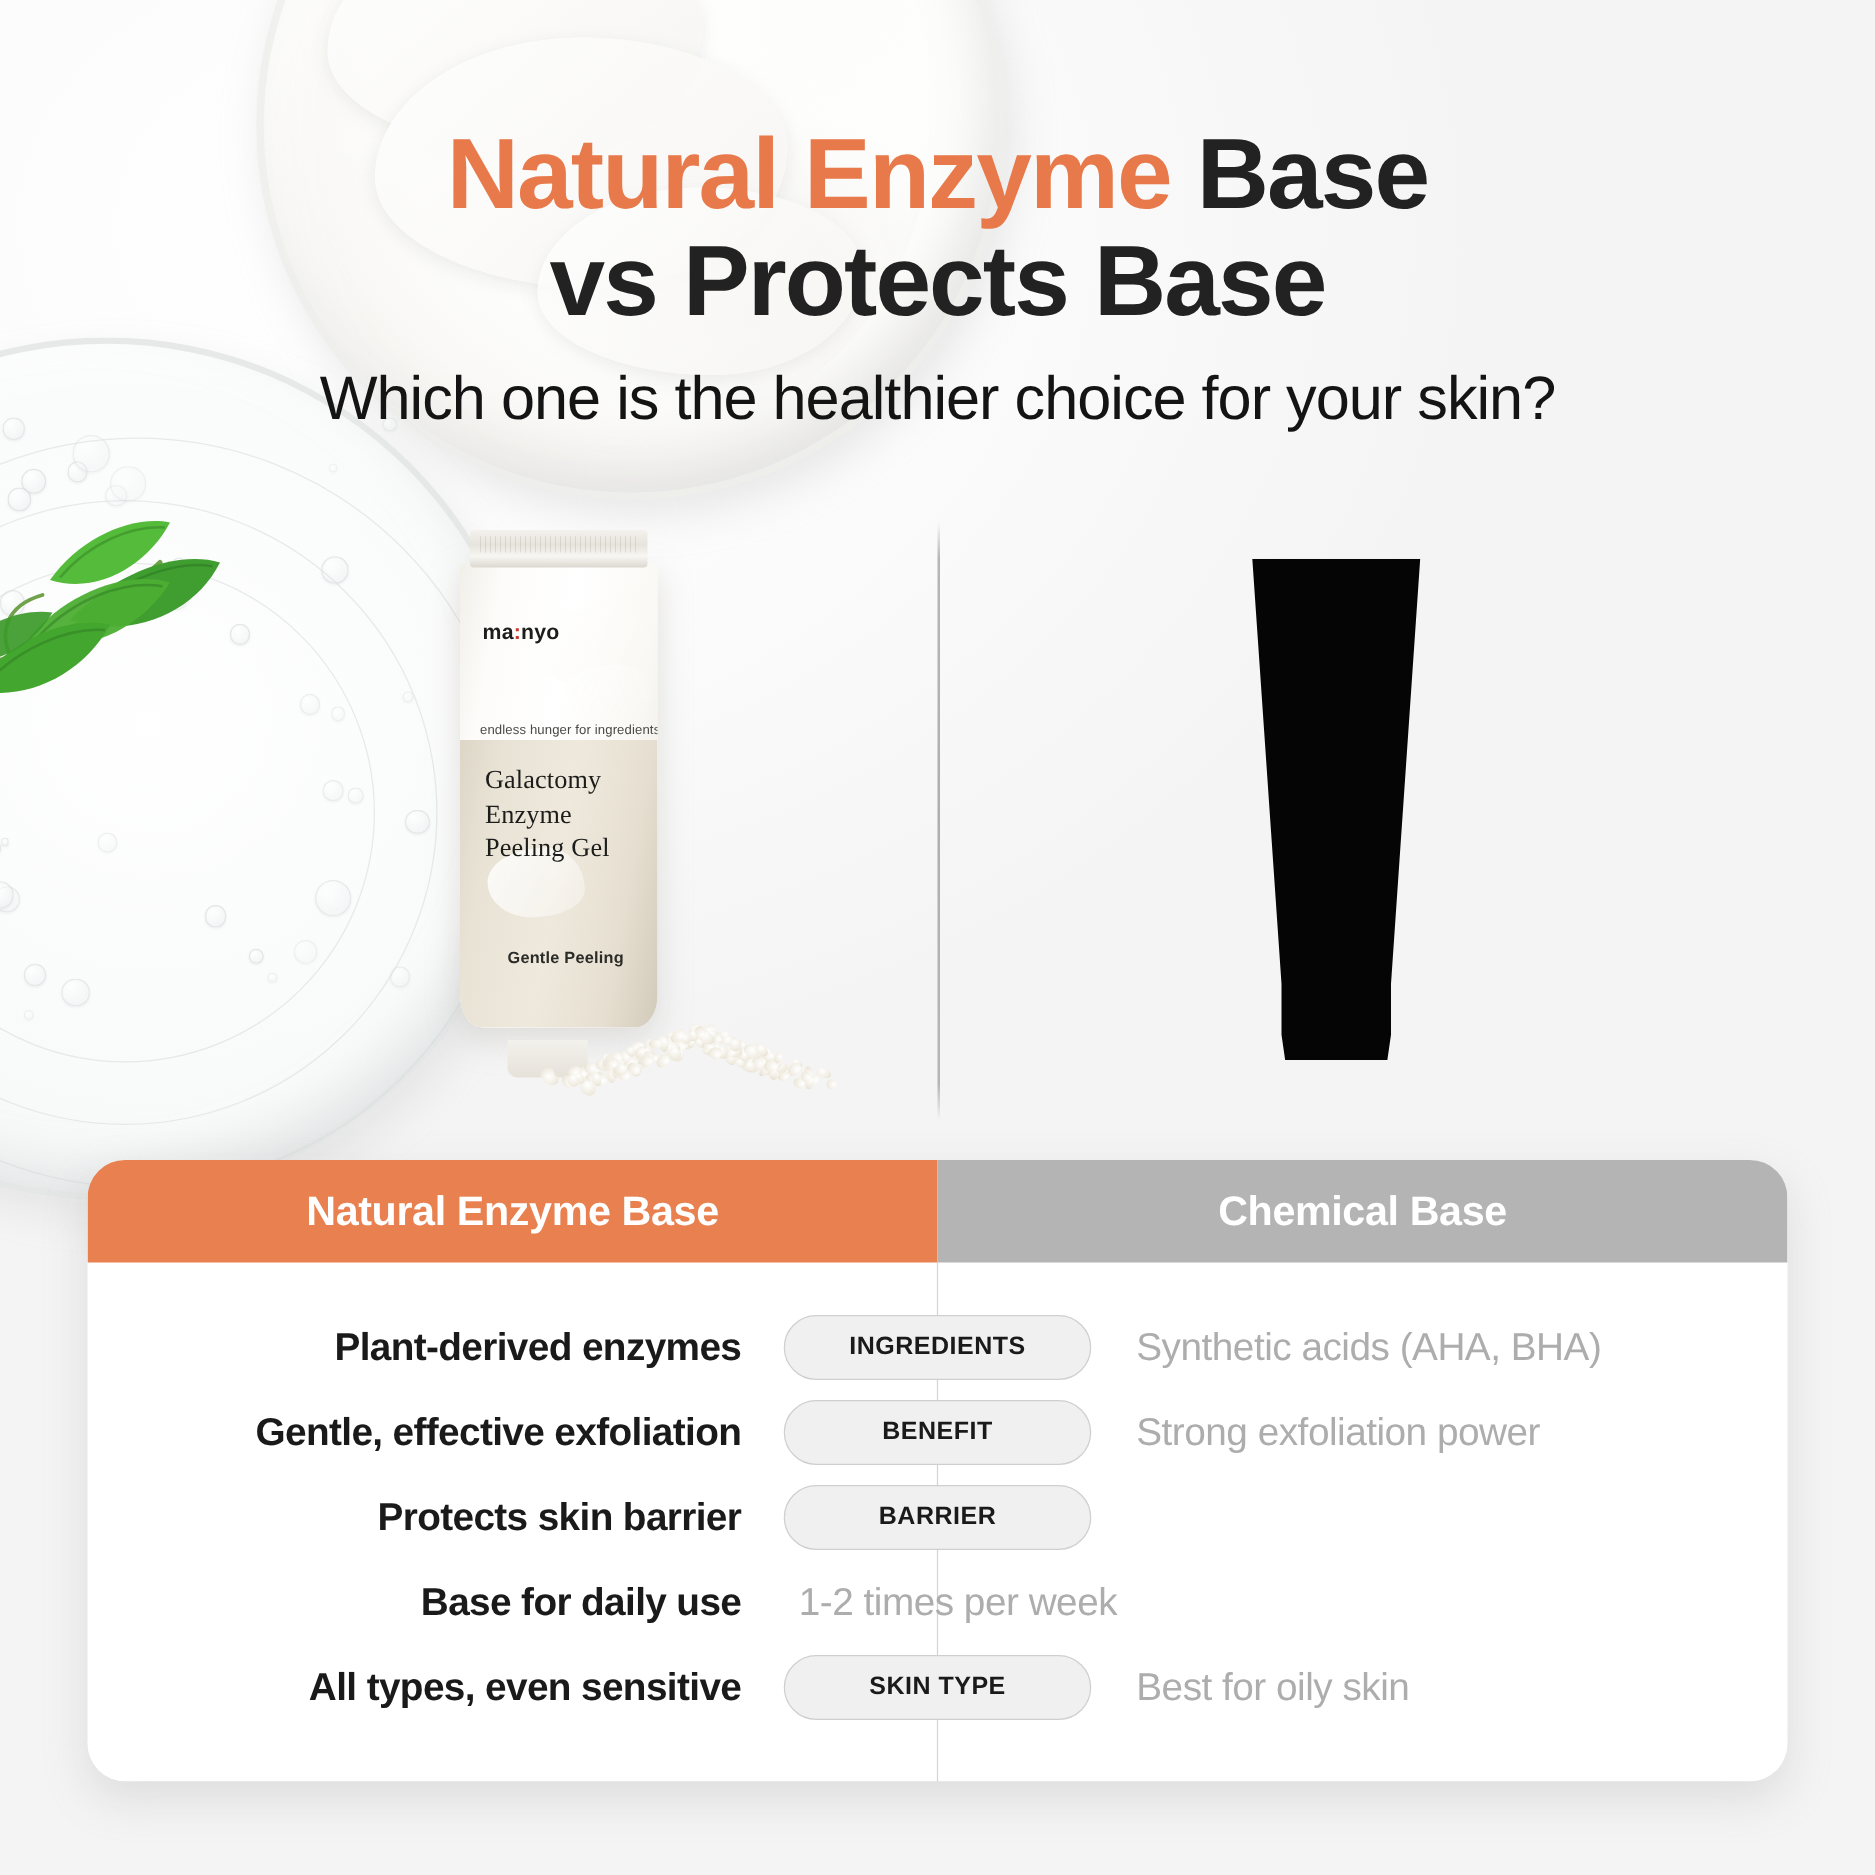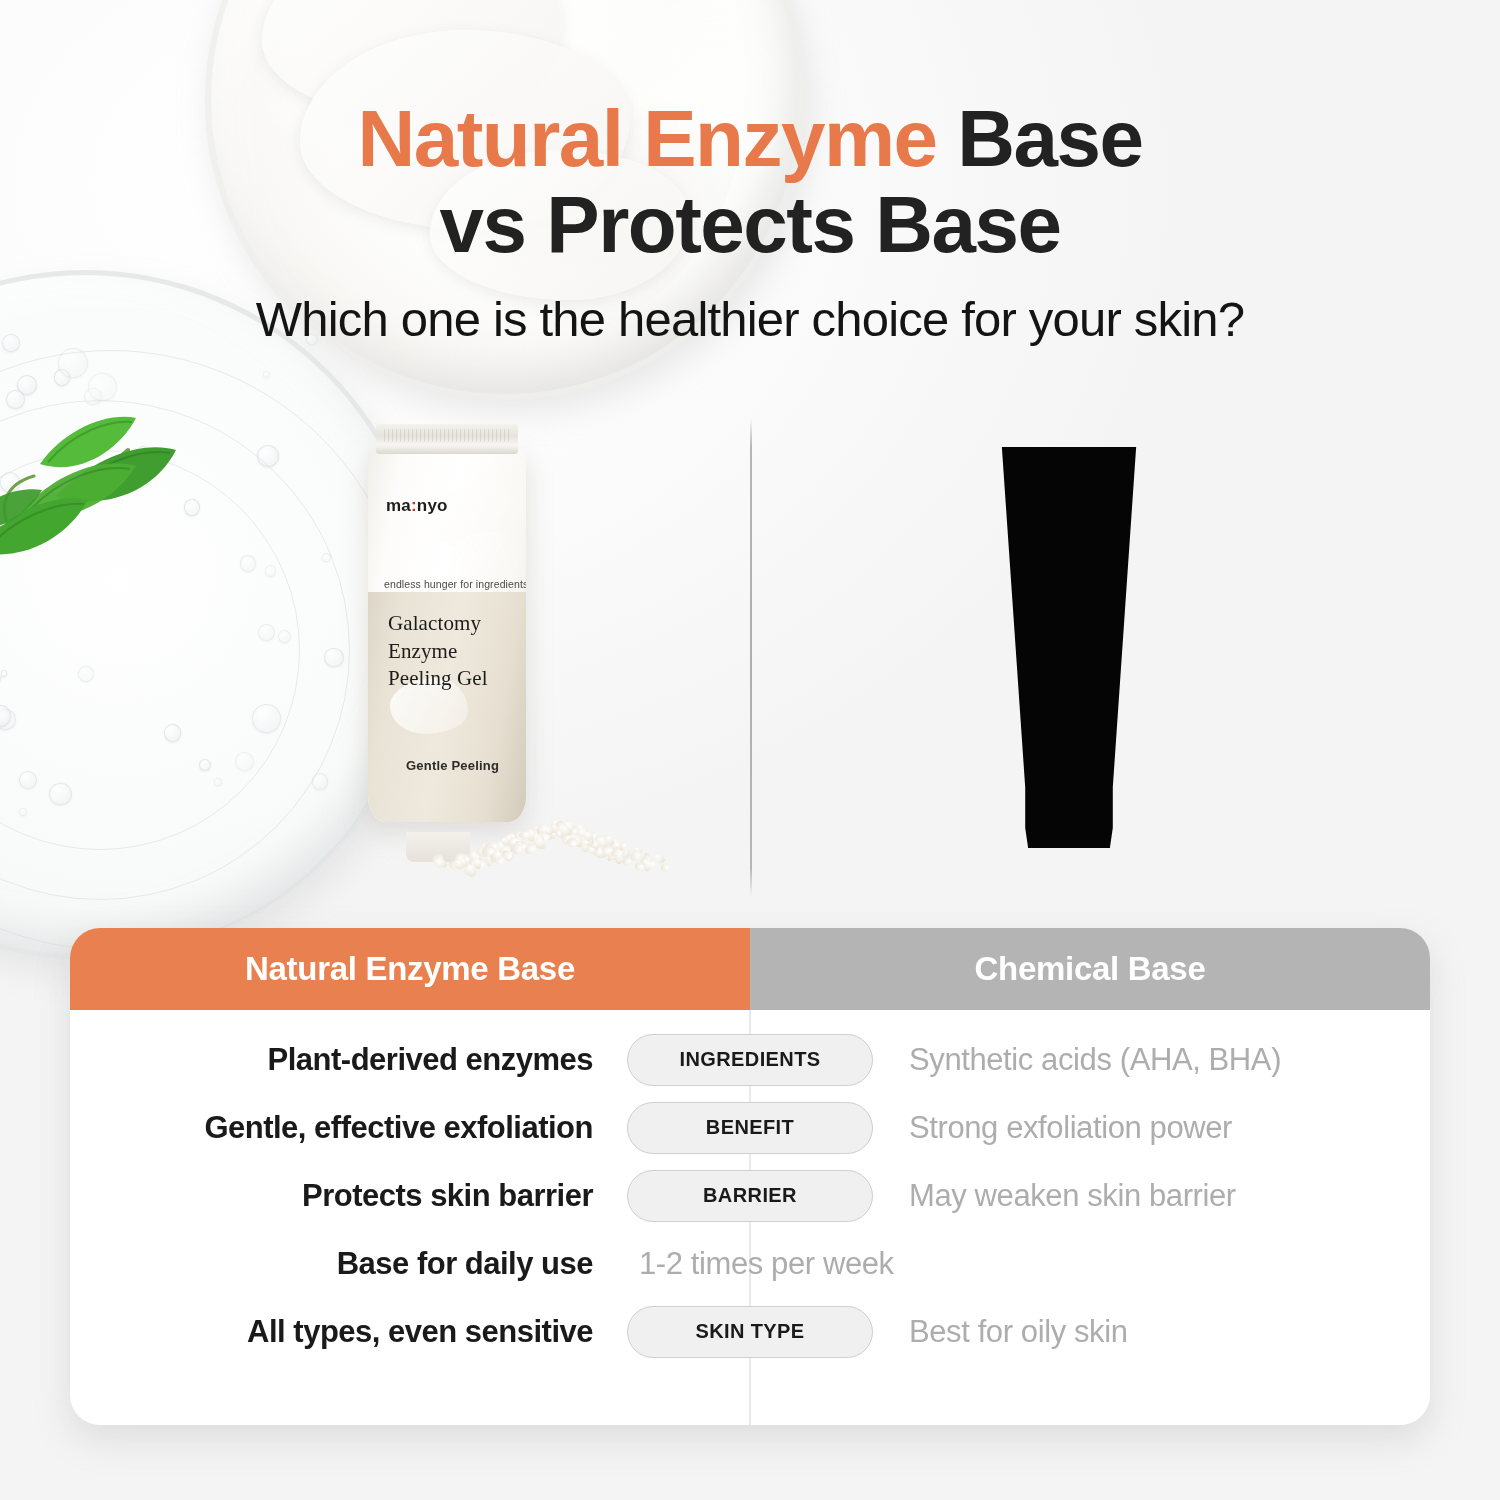--- a/index.html
+++ b/index.html
@@ -223,21 +223,21 @@
   .card-head { display: flex; height: 82px; }
   .head-cell {
     flex: 1;
     display: flex; align-items: center; justify-content: center;
     font-size: 33px; font-weight: 700; color: #ffffff;
     letter-spacing: -0.3px;
   }
   .head-natural  { background: #E8804F; }
   .head-chemical { background: #B4B4B4; }
 
-  .card-body { position: relative; height: 463px; padding: 16px 0 0 0; }
+  .card-body { position: relative; height: 463px; padding: 34px 0 0 0; }
   .body-divider {
     position: absolute;
     left: 50%; top: 0; width: 1px; height: 100%;
     background: #d4d4d4;
     transform: translateX(-0.5px);
   }
 
   .row {
     position: relative;
     display: flex; align-items: center;
@@ -548,21 +548,20 @@
             <div class="cell-pill">
               <span class="pill">BENEFIT</span>
             </div>
             <div class="cell-right">Strong exfoliation power</div>
           </div>
           <div class="row">
             <div class="cell-left">Protects skin barrier</div>
             <div class="cell-pill">
               <span class="pill">BARRIER</span>
             </div>
-            <div class="cell-right">May weaken skin barrier</div>
           </div>
           <div class="row">
             <div class="cell-left">Base for daily use</div>
             <div class="cell-right">1-2 times per week</div>
           </div>
           <div class="row">
             <div class="cell-left">All types, even sensitive</div>
             <div class="cell-pill">
               <span class="pill">SKIN TYPE</span>
             </div>

